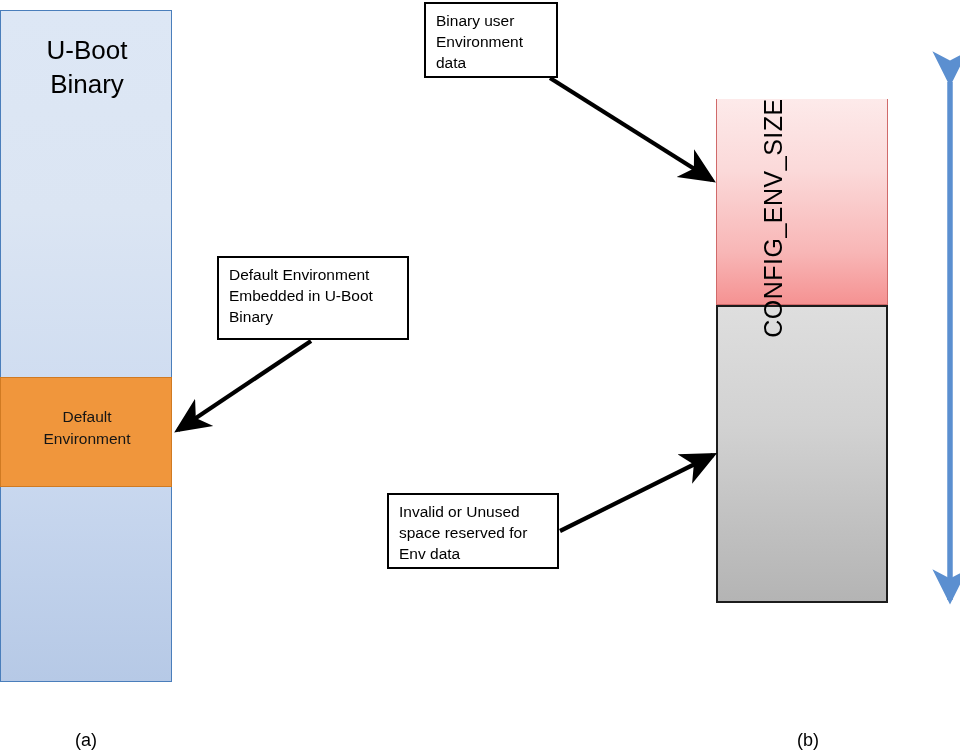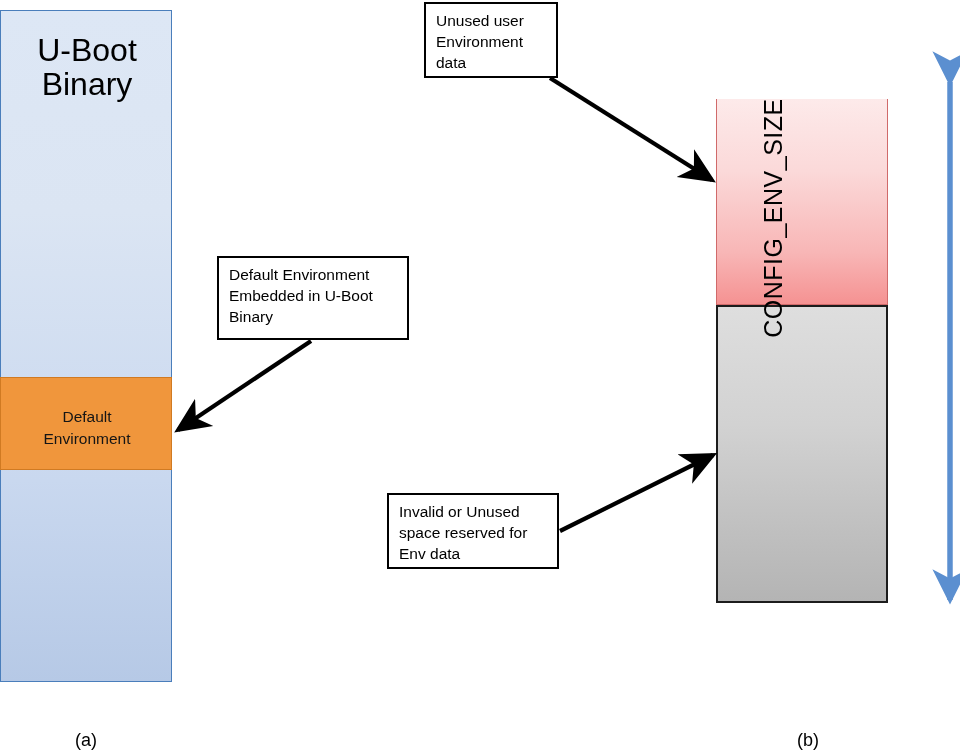--- a/index.html
+++ b/index.html
@@ -31,32 +31,32 @@
     box-sizing: border-box;
     border: 1.5px solid #4a7ebb;
     background: linear-gradient(to bottom, #dde7f5 0%, #dbe5f3 30%, #c9d8ef 70%, #b6c9e6 100%);
   }
   .uboot-title {
     position: absolute;
     left: 0px;
     top: 22px;
     width: 172px;
     text-align: center;
-    font-size: 32px;
+    font-size: 26px;
     line-height: 34px;
     color: #000000;
     white-space: pre-line;
   }
 
   .default-env-block {
     position: absolute;
     left: 0px;
     top: 377px;
     width: 172px;
-    height: 93px;
+    height: 110px;
     box-sizing: border-box;
     border: 1.5px solid #d07a22;
     background: #f0963c;
   }
   .default-env-label {
     position: absolute;
     left: 0;
     top: 28px;
     width: 172px;
     text-align: center;
@@ -166,21 +166,21 @@
   <div class="default-env-block">
     <div class="default-env-label">Default
 Environment</div>
   </div>
 
 
   <div class="valid-env-block"></div>
 
   <div class="unused-block"></div>
 
-  <div class="callout callout-valid">Unused user
+  <div class="callout callout-valid">Binary user
 Environment
 data</div>
 
   <div class="callout callout-default">Default Environment
 Embedded in U-Boot
 Binary</div>
 
   <div class="callout callout-invalid">Invalid or Unused
 space reserved for
 Env data</div>

